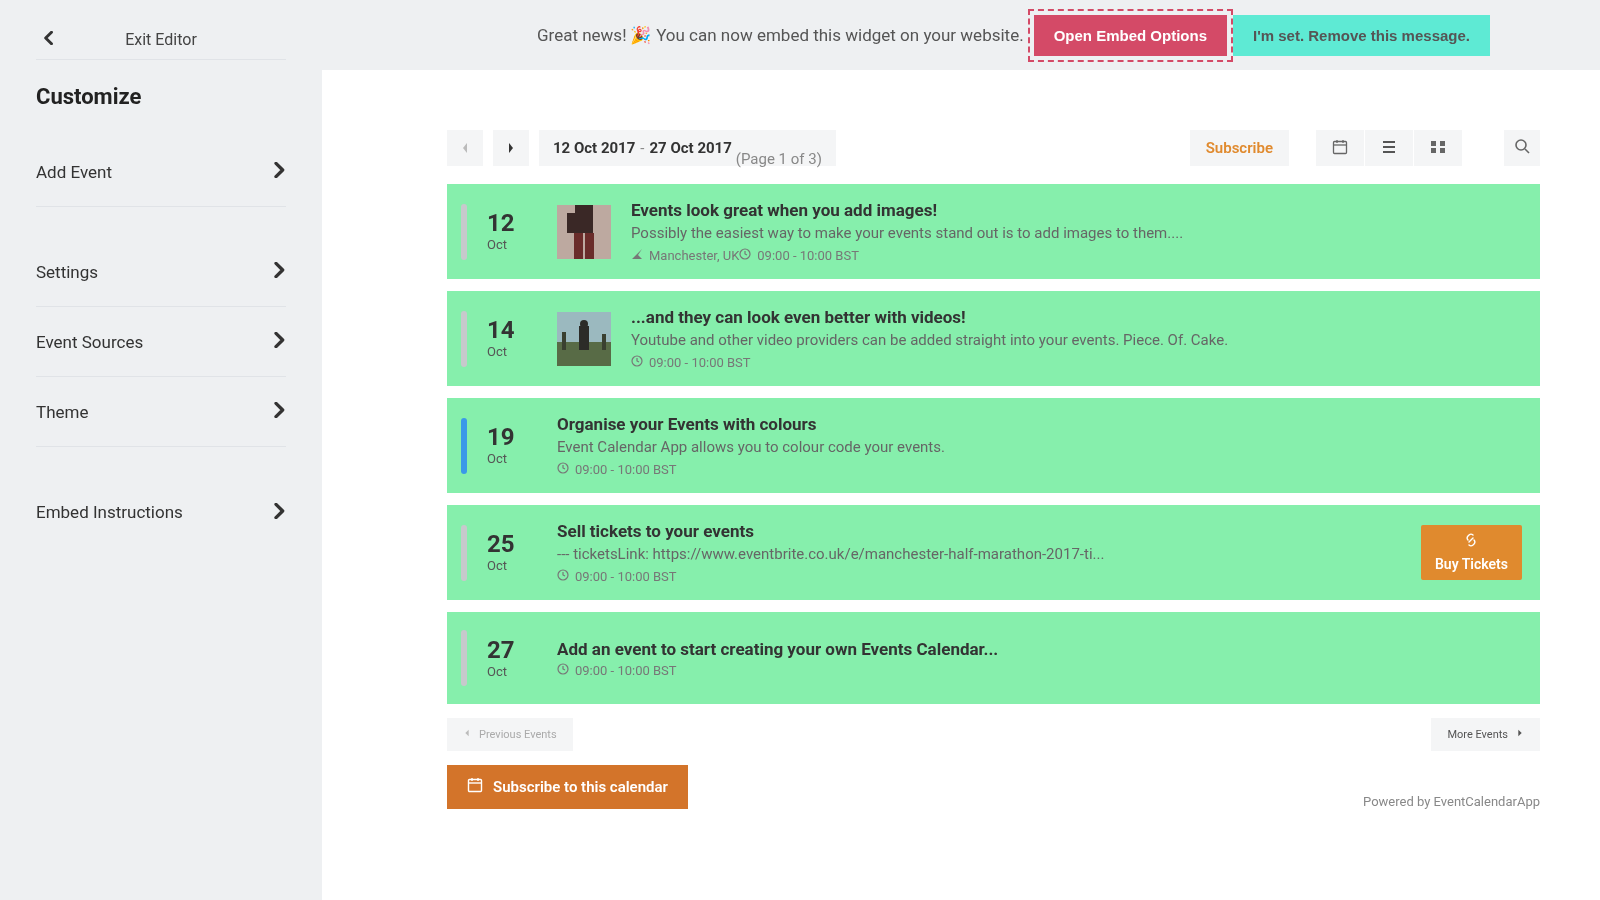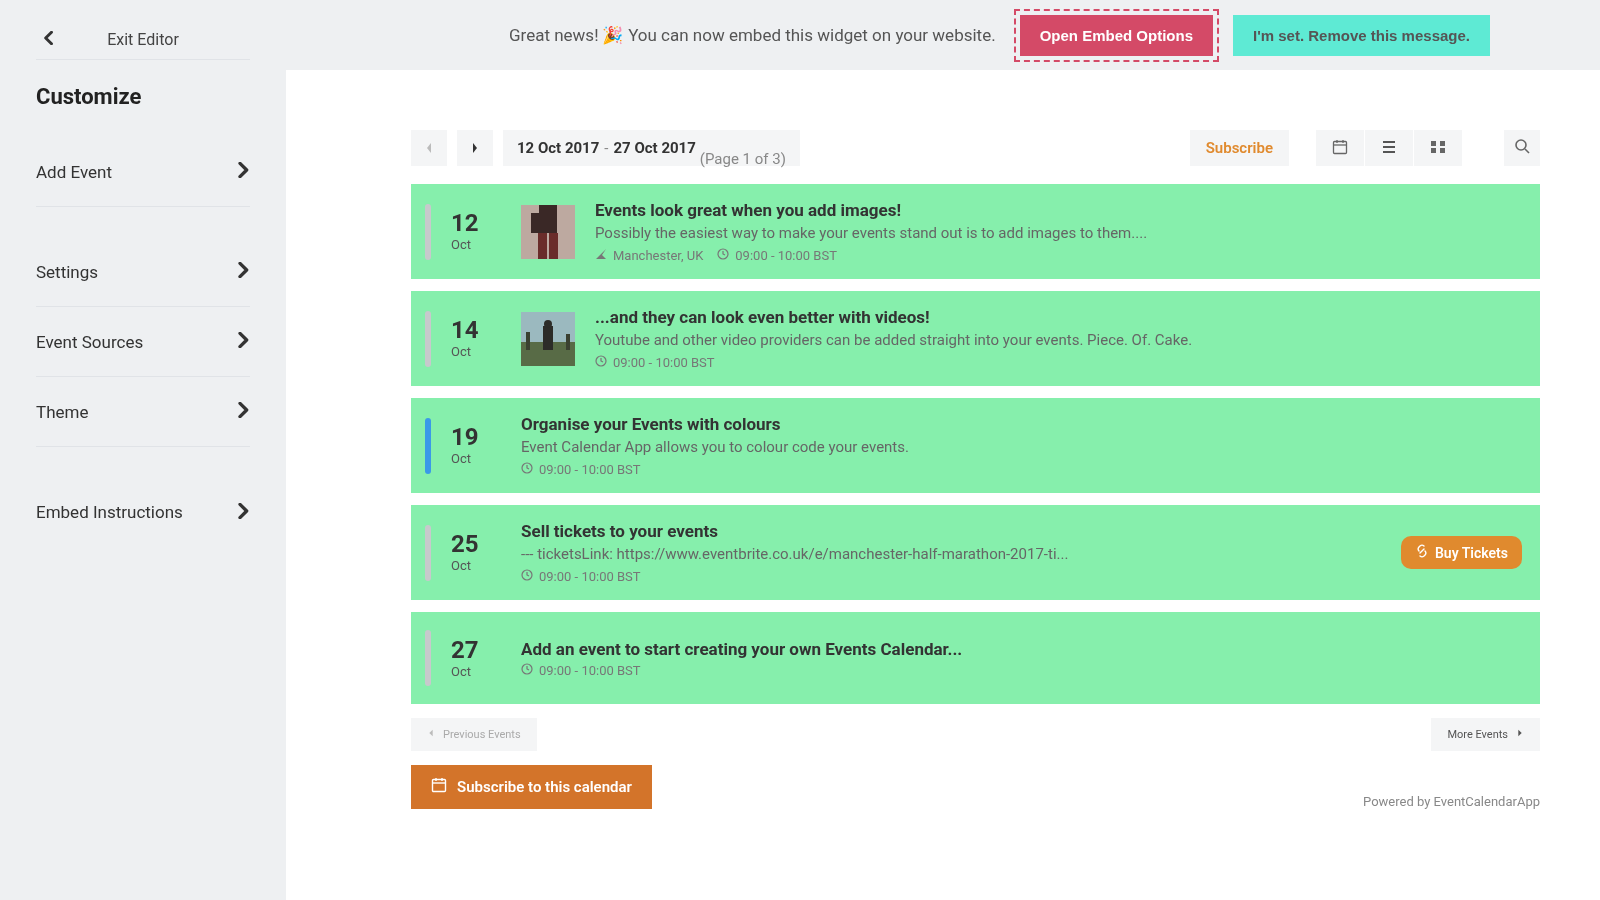--- a/index.html
+++ b/index.html
@@ -8,21 +8,21 @@
     background: #eef0f2;
     width: 1600px;
     height: 900px;
     overflow: hidden;
     color: #333;
   }
   .app { display: flex; height: 100%; }
 
   
   .sidebar {
-    width: 286px;
+    width: 322px;
     background: #eef0f2;
     padding: 20px 36px 0 36px;
   }
   .exit-row {
     display: flex;
     align-items: center;
     height: 40px;
     border-bottom: 1px solid #e0e3e7;
     position: relative;
     margin-bottom: 24px;
@@ -68,21 +68,21 @@
     display: flex;
     flex-direction: column;
   }
   .topbar {
     height: 70px;
     background: #eef0f2;
     display: flex;
     align-items: center;
     justify-content: flex-end;
     padding-right: 110px;
-    gap: 14px;
+    gap: 0;
     position: relative;
   }
   .topbar-text {
     color: #555;
     font-size: 17px;
     margin-right: 4px;
   }
   .btn-primary-red {
     background: #d44a67;
     color: #fff;
@@ -203,32 +203,33 @@
     width: 54px; height: 54px;
     background: #8a8a8a;
     flex-shrink: 0;
     display: flex; align-items: flex-end; justify-content: center;
     overflow: hidden;
   }
   .thumb svg { width: 100%; height: 100%; }
   .event-body { flex: 1; min-width: 0; }
   .event-title { font-size: 17px; font-weight: 700; color: #333; margin-bottom: 4px; }
   .event-desc { font-size: 15px; color: #666; margin-bottom: 6px; white-space: nowrap; overflow: hidden; text-overflow: ellipsis; }
-  .event-meta { font-size: 13px; color: #777; display: flex; align-items: flex-start; gap: 14px; }
+  .event-meta { font-size: 13px; color: #777; display: flex; align-items: flex-start; }
   .event-meta .meta-item { display: flex; align-items: center; gap: 6px; }
   .buy-btn {
     background: #e08a2e;
     color: #fff;
     font-weight: 600;
     padding: 8px 14px;
     display: flex; align-items: center; gap: 6px;
     cursor: pointer;
     font-size: 14px;
-    border-radius: 10px;
+    border-radius: 2px;
     flex-shrink: 0;
+    flex-direction: column;
   }
 
   
   .footer-row {
     display: flex;
     justify-content: space-between;
     align-items: center;
     margin-top: 14px;
   }
   .ghost-btn {

